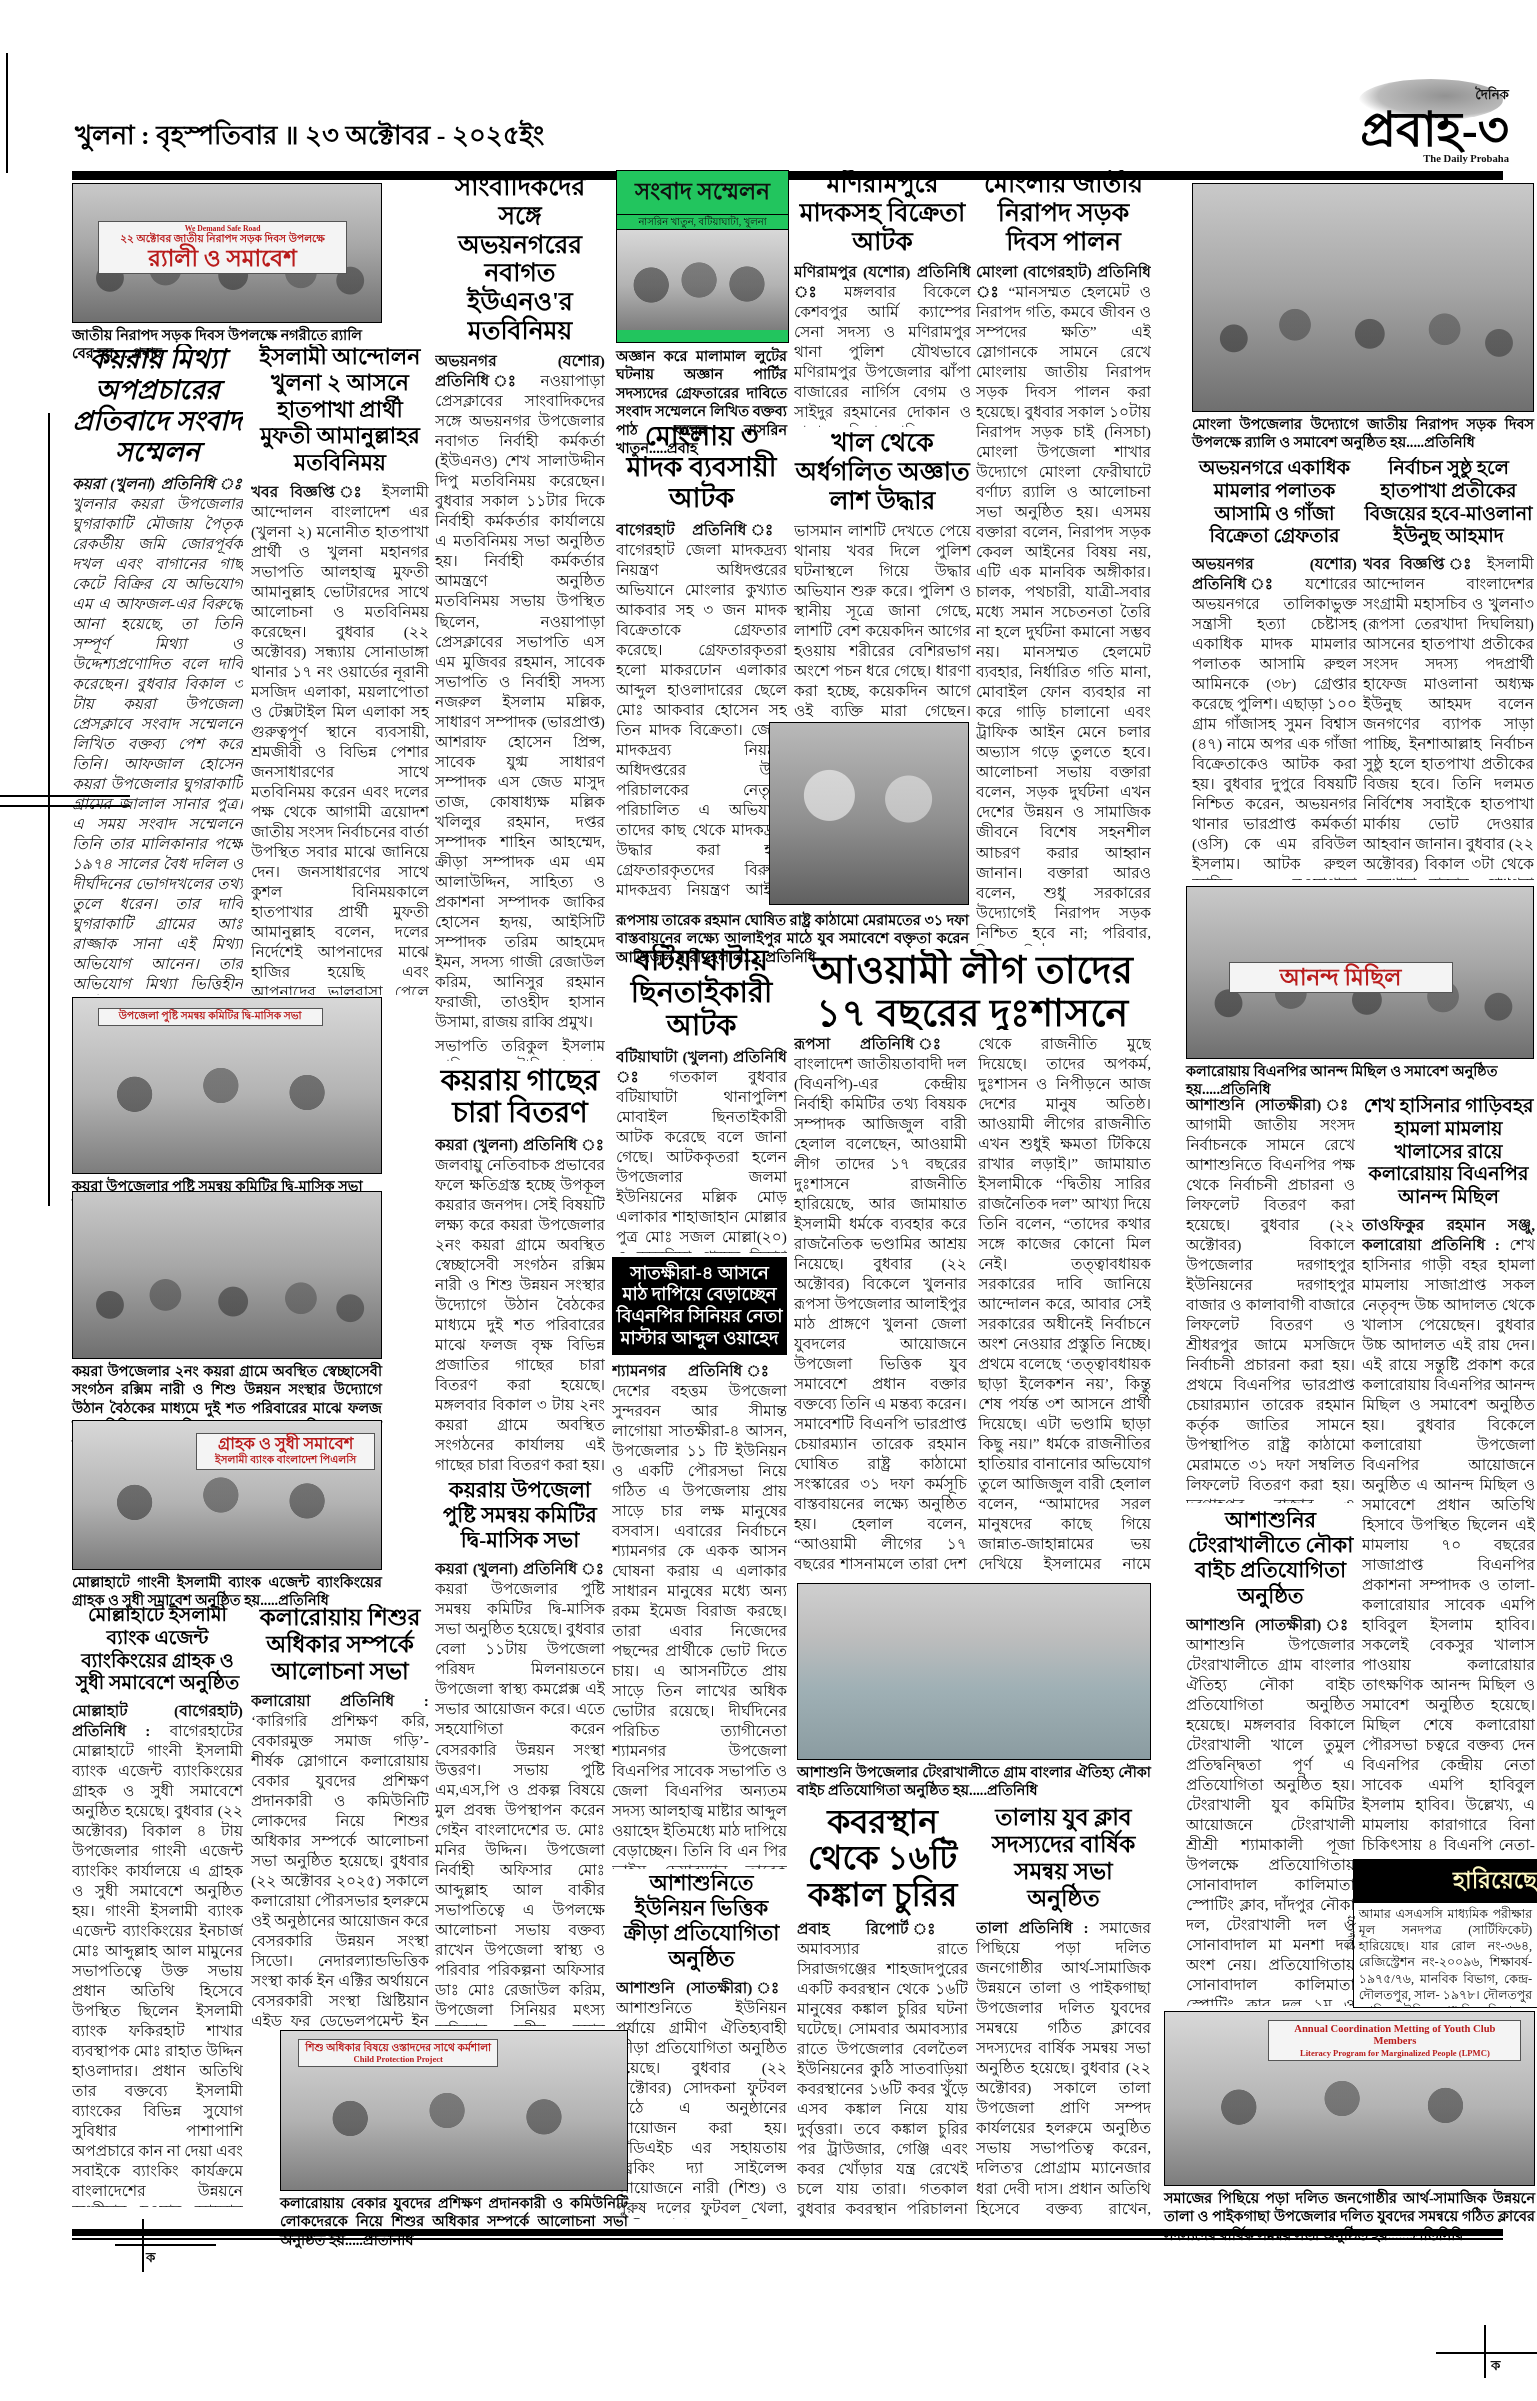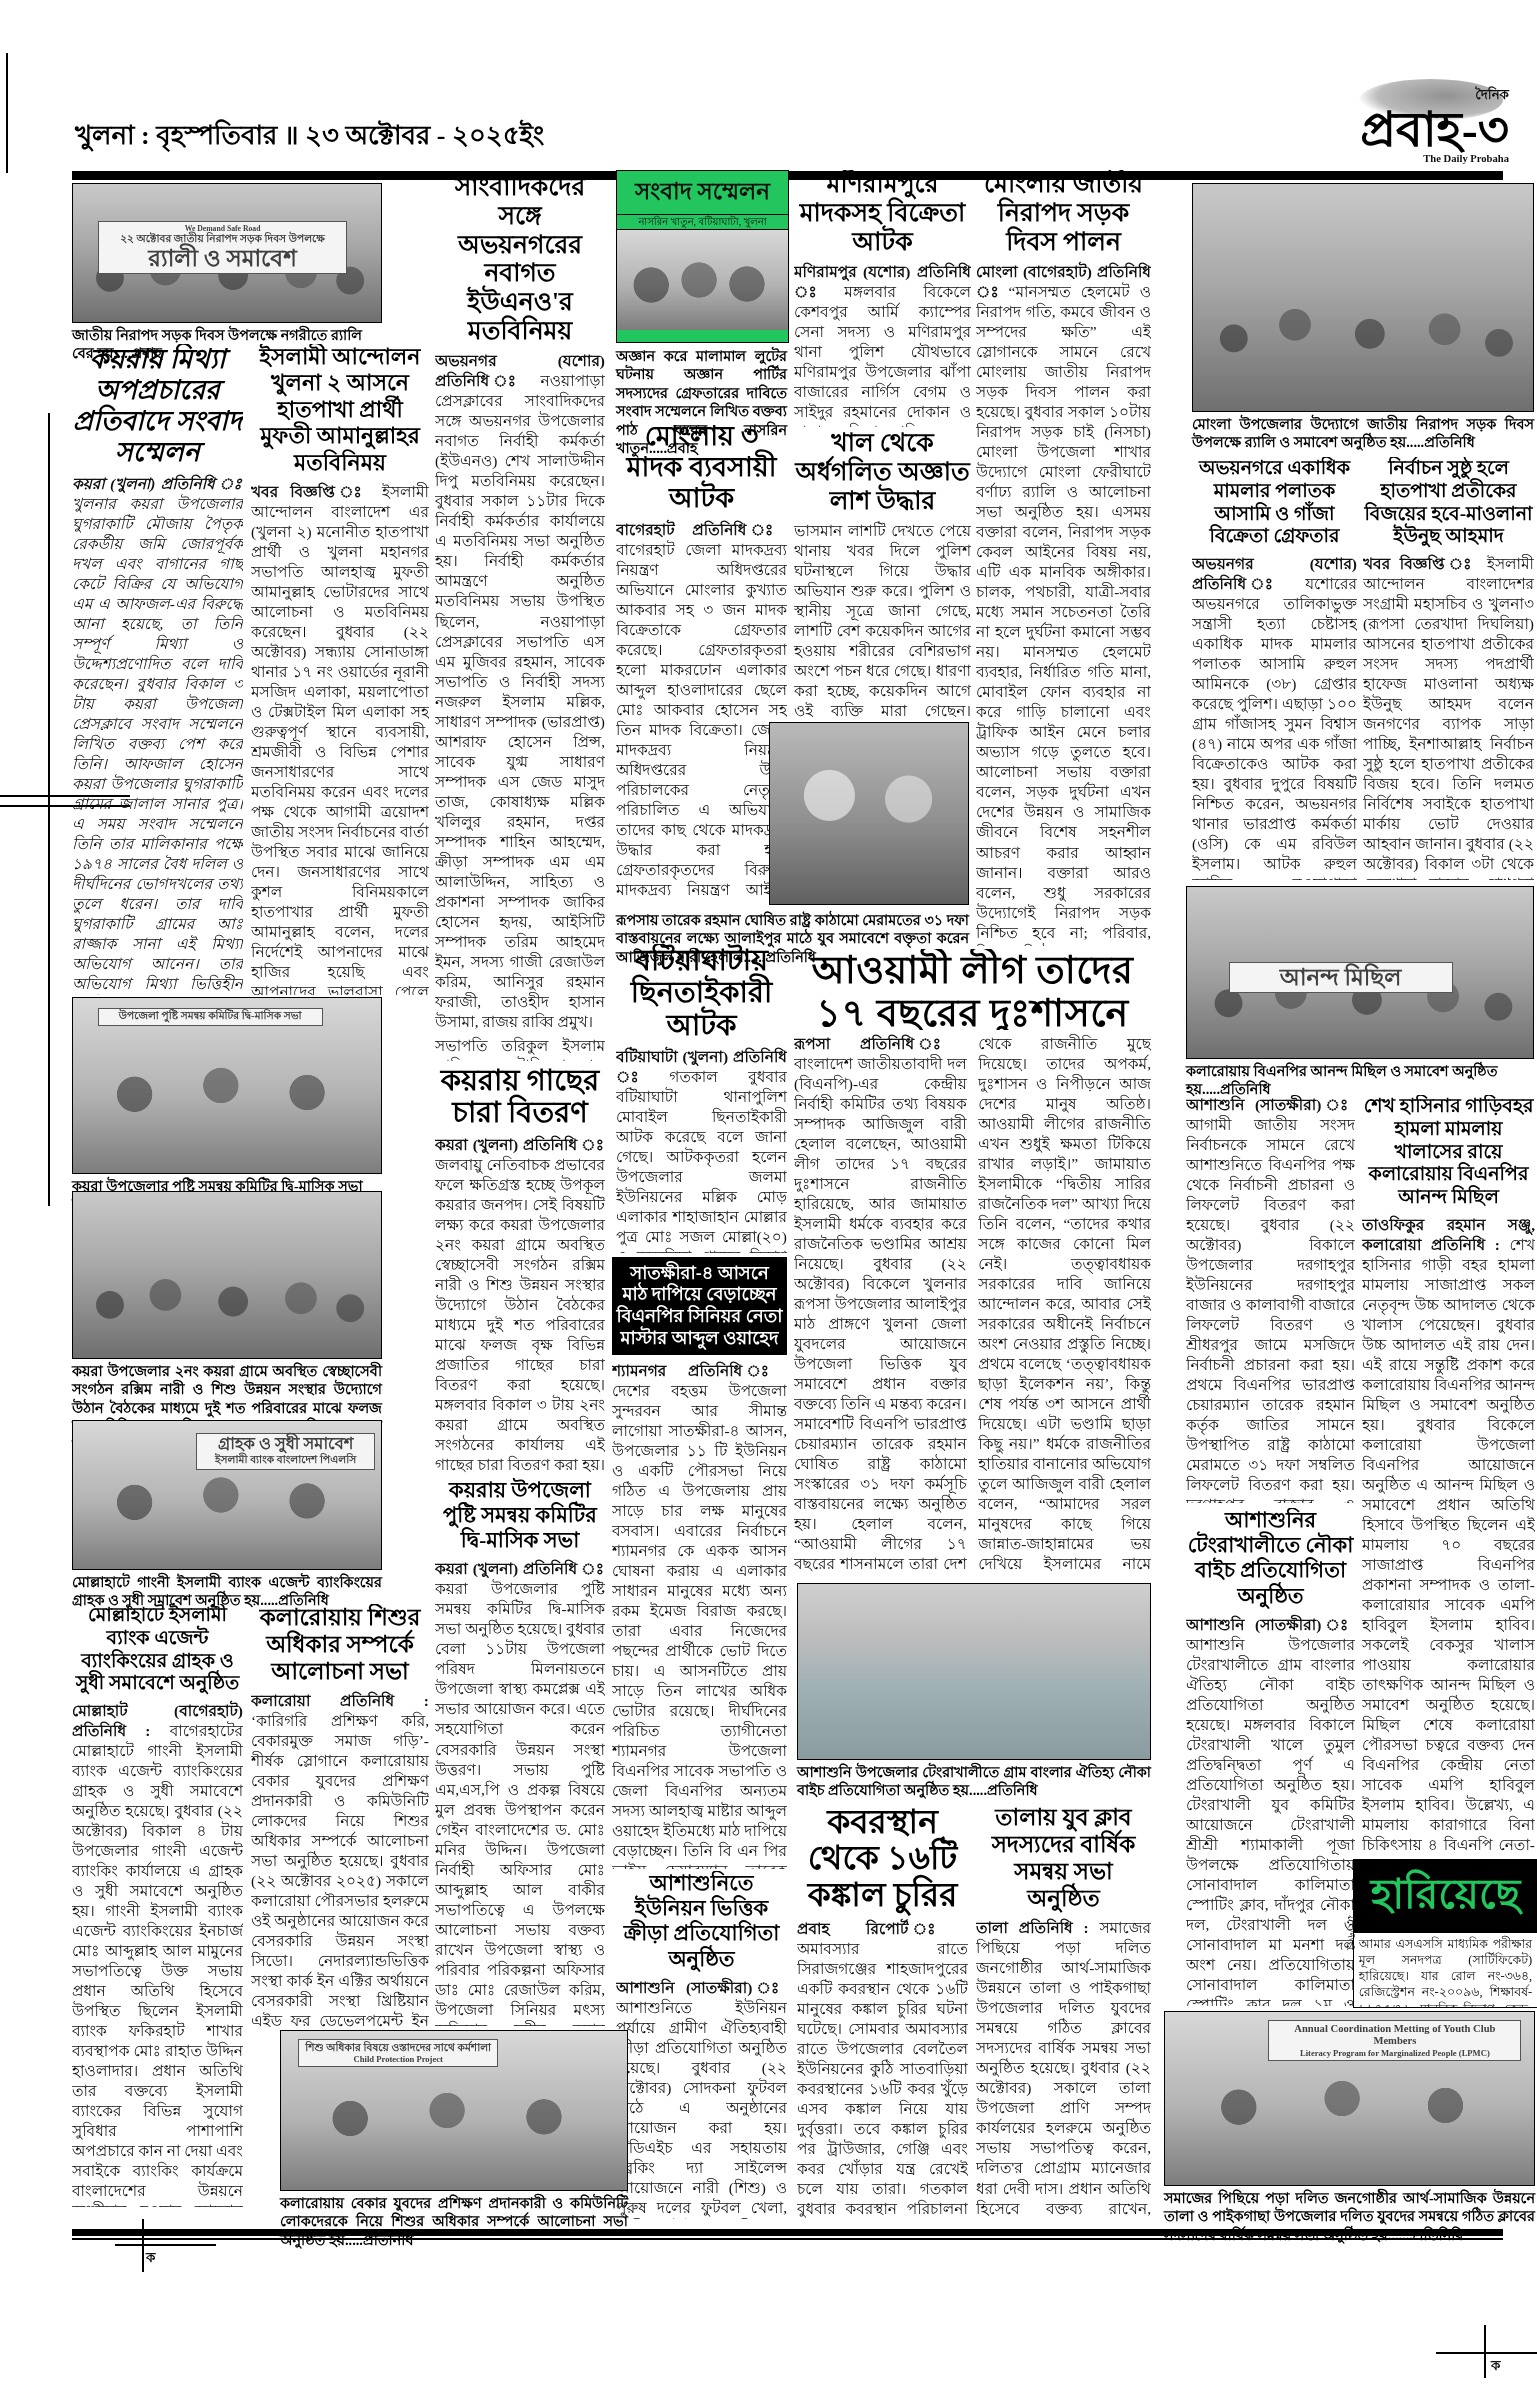--- a/index.html
+++ b/index.html
@@ -34,36 +34,36 @@
   .g2{background:
       radial-gradient(circle at 20% 55%, rgba(30,30,30,.5) 0 17.3px, transparent 18px),
       radial-gradient(circle at 48% 50%, rgba(55,55,55,.5) 0 17.3px, transparent 18px),
       radial-gradient(circle at 76% 54%, rgba(40,40,40,.5) 0 17.3px, transparent 18px),
       linear-gradient(180deg,#d8d8d8 0%,#b3b3b3 55%,#7d7d7d 100%);}
   .g4{background:linear-gradient(180deg,#cfcfcf 0%,#bdbdbd 30%,#9fb0b5 60%,#8b9ca1 100%);}
   .g5{background:
       radial-gradient(circle at 30% 40%, rgba(255,255,255,.55) 0 25px, transparent 26px),
       radial-gradient(circle at 70% 42%, rgba(255,255,255,.45) 0 23px, transparent 24px),
       linear-gradient(180deg,#b9b9b9 0%,#8f8f8f 55%,#606060 100%);}
-  .ph-banner{position:absolute;left:8%;background:#f4f4f4;border:1px solid #555;color:#404040;
+  .ph-banner{position:absolute;left:8%;background:#f4f4f4;border:1px solid #555;color:#b91c1c;
              text-align:center;padding:1.9px 3.8px;}
   .bn-small{font-size:10.6px;font-weight:bold;line-height:1.2;}
   .bn-big{font-size:23px;font-weight:bold;line-height:1.1;}
   .bn-mid{font-size:16.3px;font-weight:bold;line-height:1.15;}
   .cap{font-size:14.4px;font-weight:bold;line-height:1.28;text-align:justify;margin-top:2.9px;color:#000;}
   .cap1{text-align:left;}
   
   .pcbox{position:absolute;border:1.9px solid #000;background:#22c55e;overflow:hidden;}
   .pcbox .pctitle{font-size:23px;font-weight:bold;text-align:center;border-bottom:1px solid #000;padding:1.9px 0;}
   .pcbox .pcsub{font-size:10px;text-align:center;padding:1px 1.9px;border-bottom:1px solid #000;line-height:1.25;}
   .pcbox .pcimg{height:100px;}
   
   .rule{position:absolute;background:#000;}
   .lostbox{position:absolute;border:1.9px solid #000;background:#fff;overflow:hidden;}
-  .lostbox .lhead{background:#000;color:#22c55e;font-size:41px;font-weight:bold;text-align:center;padding:1.9px 0;}
+  .lostbox .lhead{background:#000;color:#fef9c3;font-size:23px;font-weight:bold;text-align:right;padding:1.9px 0;}
   .lostbox .lbody{font-size:12.5px;line-height:1.3;padding:2.9px 4.8px;text-align:justify;}
   .adcode{position:absolute;font-size:11.5px;transform:rotate(-90deg);transform-origin:left top;}
   .regmark{position:absolute;font-family:"DejaVu Sans Mono",monospace;font-size:13.4px;font-weight:bold;}
   .cropline{position:absolute;background:#000;}
   
   .dateline{position:absolute;font-size:26px;font-weight:bold;color:#000;}
   .logo{position:absolute;text-align:right;}
   .logo .swoosh{position:absolute;right:5.8px;top:-5.8px;width:144px;height:42px;border-radius:50%;
         background:radial-gradient(ellipse at 60% 40%, #777 0%, #aaa 55%, transparent 72%);opacity:.8;}
   .logo .daily{position:relative;font-size:13.4px;font-weight:bold;}

